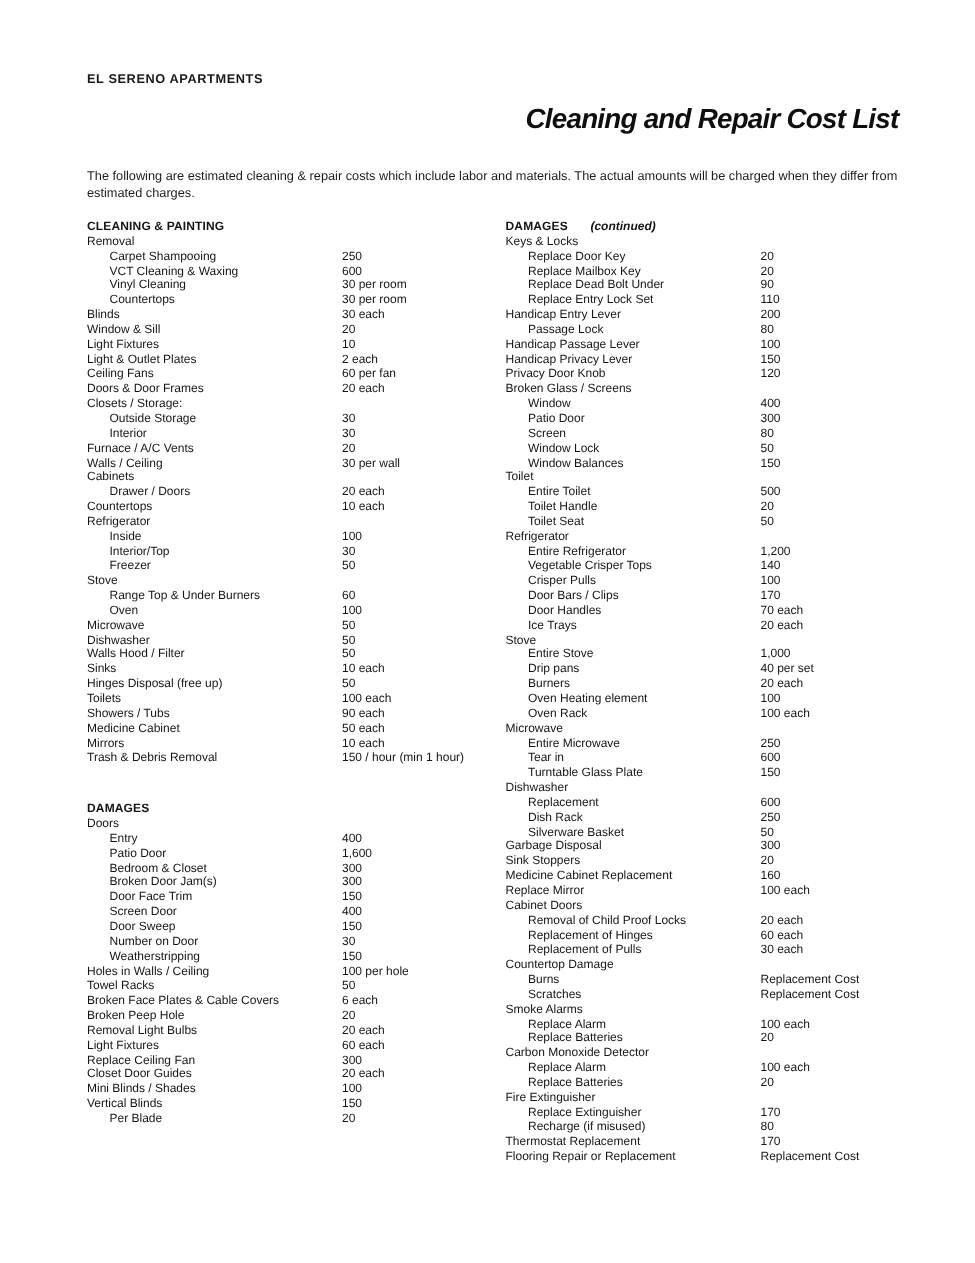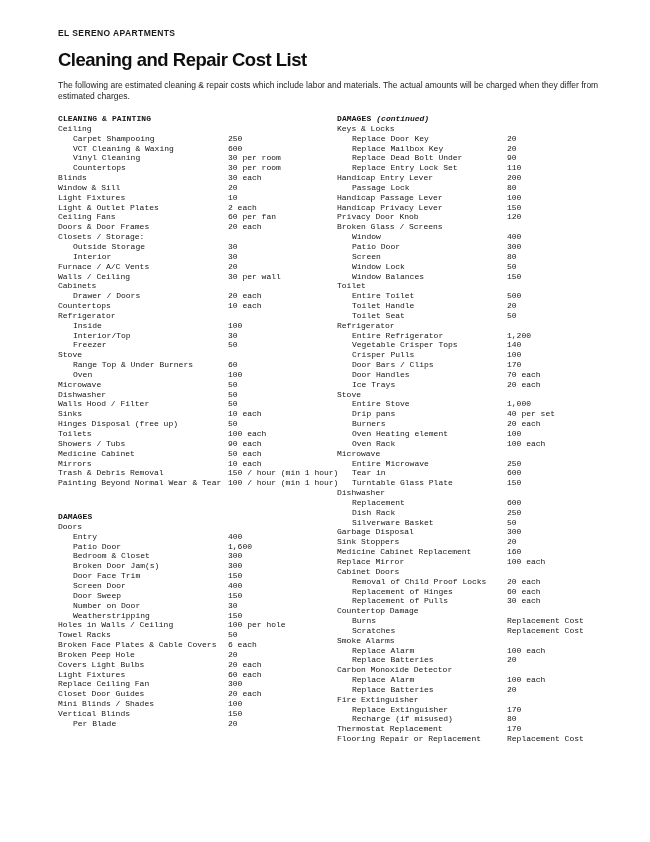--- a/index.html
+++ b/index.html
@@ -8,62 +8,63 @@
   .sheet {
     width: 650px; height: 842px;
     background: #ffffff;
     color: #151515;
     position: relative;
     overflow: hidden;
     margin: 0 auto;
   }
   .content {
     position: absolute;
-    left: 58px; top: 28px;
+    left: 58px; top: 47px;
     width: 541px;
   }
   .letterhead {
     font-size: 8.5px;
     font-weight: bold;
     letter-spacing: 0.4px;
     color: #1a1a1a;
     height: 10px;
     line-height: 10px;
   }
   .title {
     margin-top: 11px;
     font-size: 18.5px;
     font-weight: bold;
     letter-spacing: -0.5px;
-    text-align: left;
+    text-align: right;
     line-height: 22px;
     color: #0f0f0f;
+    font-style: italic;
   }
   .intro {
-    margin-top: 9px;
+    margin-top: 22px;
     font-size: 8.5px;
     line-height: 11px;
     color: #1c1c1c;
     width: 541px;
   }
   .columns {
     margin-top: 12px;
     display: flex;
     align-items: flex-start;
   }
-  .col { font-size: 8px; font-family: Liberation Mono, monospace; }
+  .col { font-size: 8px; }
   .col-left { width: 279px; flex: none; }
   .col-right { flex: 1; min-width: 0; }
   .section + .section { margin-top: 24px; }
   .heading-row {
     height: 9.85px; line-height: 9.9px;
     white-space: nowrap;
   }
   .heading { font-weight: bold; letter-spacing: 0.1px; }
-  .heading-suffix { font-weight: bold; font-style: italic; margin-left: 5px; }
+  .heading-suffix { font-weight: bold; font-style: italic; margin-left: 15px; }
   .heading-suffix:empty { display: none; }
   .row {
     position: relative;
     height: 9.85px; line-height: 9.9px;
     white-space: nowrap;
   }
   .row .label { display: inline-block; }
   .row.ind-1 .label { padding-left: 15px; }
   .row .value {
     position: absolute;
@@ -86,21 +87,21 @@
 
       <div class="col col-left">
 
       <section class="section">
           <div class="heading-row">
             <span class="heading">CLEANING &amp; PAINTING</span>
           </div>
           <div class="rows">
 
           <div class="row ind-0">
-              <span class="label">Ceiling</span>
+              <span class="label">Removal</span>
               <span class="value"></span>
             </div>
               <div class="row ind-1">
               <span class="label">Carpet Shampooing</span>
               <span class="value">250</span>
             </div>
               <div class="row ind-1">
               <span class="label">VCT Cleaning &amp; Waxing</span>
               <span class="value">600</span>
             </div>
@@ -228,24 +229,20 @@
               <span class="label">Medicine Cabinet</span>
               <span class="value">50 each</span>
             </div>
               <div class="row ind-0">
               <span class="label">Mirrors</span>
               <span class="value">10 each</span>
             </div>
               <div class="row ind-0">
               <span class="label">Trash &amp; Debris Removal</span>
               <span class="value">150 / hour (min 1 hour)</span>
-            </div>
-              <div class="row ind-0">
-              <span class="label">Painting Beyond Normal Wear &amp; Tear</span>
-              <span class="value">100 / hour (min 1 hour)</span>
             </div>
             </div>
         </section>
           <section class="section">
           <div class="heading-row">
             <span class="heading">DAMAGES</span>
           </div>
           <div class="rows">
 
           <div class="row ind-0">
@@ -298,21 +295,21 @@
             </div>
               <div class="row ind-0">
               <span class="label">Broken Face Plates &amp; Cable Covers</span>
               <span class="value">6 each</span>
             </div>
               <div class="row ind-0">
               <span class="label">Broken Peep Hole</span>
               <span class="value">20</span>
             </div>
               <div class="row ind-0">
-              <span class="label">Covers Light Bulbs</span>
+              <span class="label">Removal Light Bulbs</span>
               <span class="value">20 each</span>
             </div>
               <div class="row ind-0">
               <span class="label">Light Fixtures</span>
               <span class="value">60 each</span>
             </div>
               <div class="row ind-0">
               <span class="label">Replace Ceiling Fan</span>
               <span class="value">300</span>
             </div>

